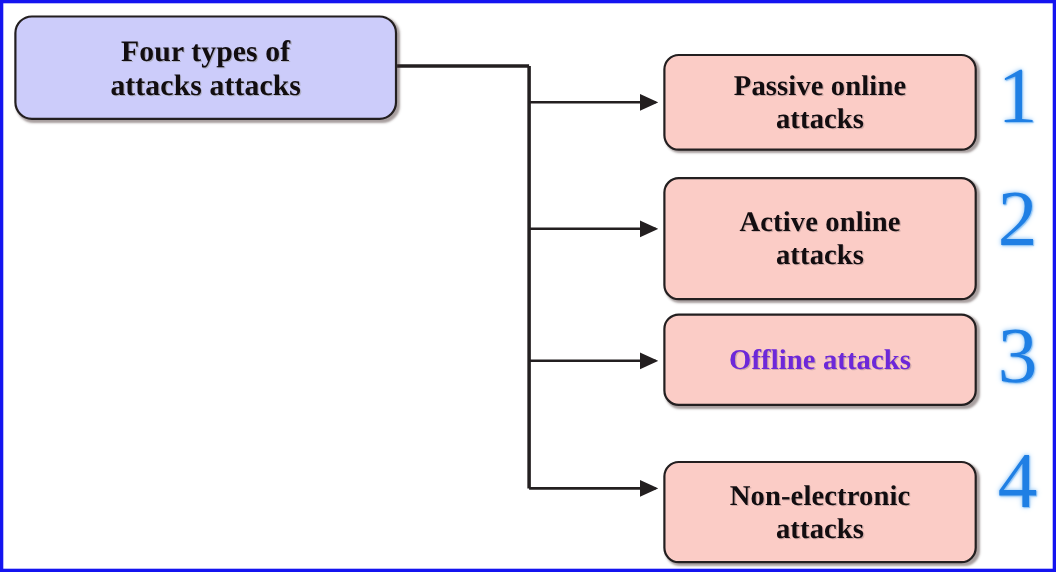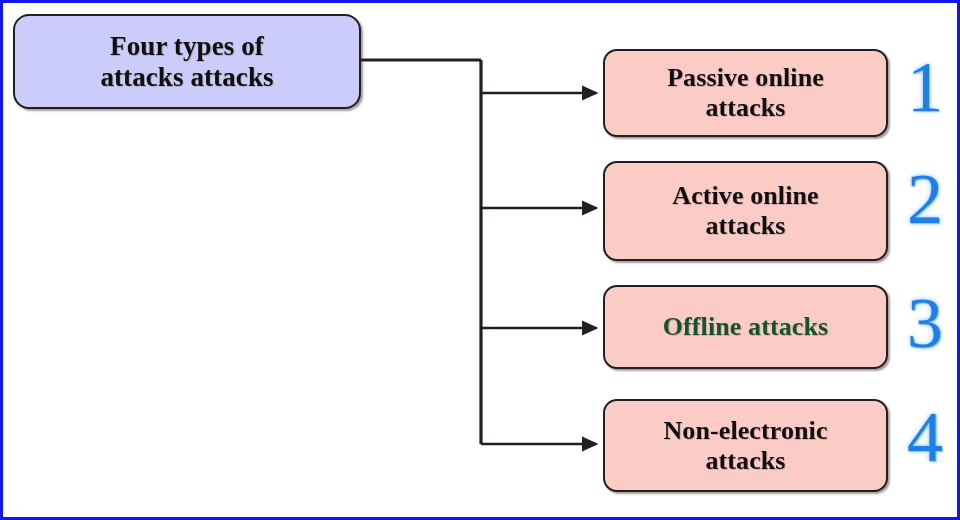--- a/index.html
+++ b/index.html
@@ -57,26 +57,26 @@
   }
 
   .node-leaf {
     left: 600px;
     width: 285px;
     background: #fbccc6;
     color: #120d10;
     font-size: 26px;
     text-shadow: 1px 1px 0 rgba(160,130,130,.45);
   }
-  .node-leaf.green-text { color: #14532d; }
+  .node-leaf.green-text { color: #6d28d9; }
 
   .leaf-1 { top: 46px;  height: 88px; }
-  .leaf-2 { top: 158px; height: 100px; font-family: Liberation Serif, serif; }
+  .leaf-2 { top: 158px; height: 112px; font-family: Liberation Serif, serif; }
   .leaf-3 { top: 282px; height: 84px; }
-  .leaf-4 { top: 396px; height: 93px; }
+  .leaf-4 { top: 416px; height: 93px; }
 
   
   .numeral {
     position: absolute;
     left: 896px;
     width: 52px;
     text-align: center;
     font-size: 72px;
     font-weight: 400;
     color: #1f7fe4;

